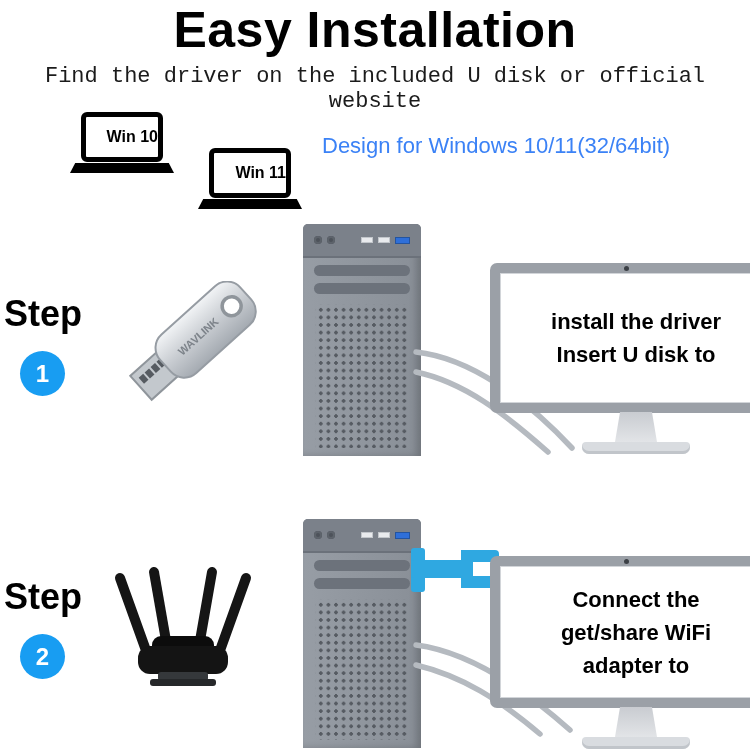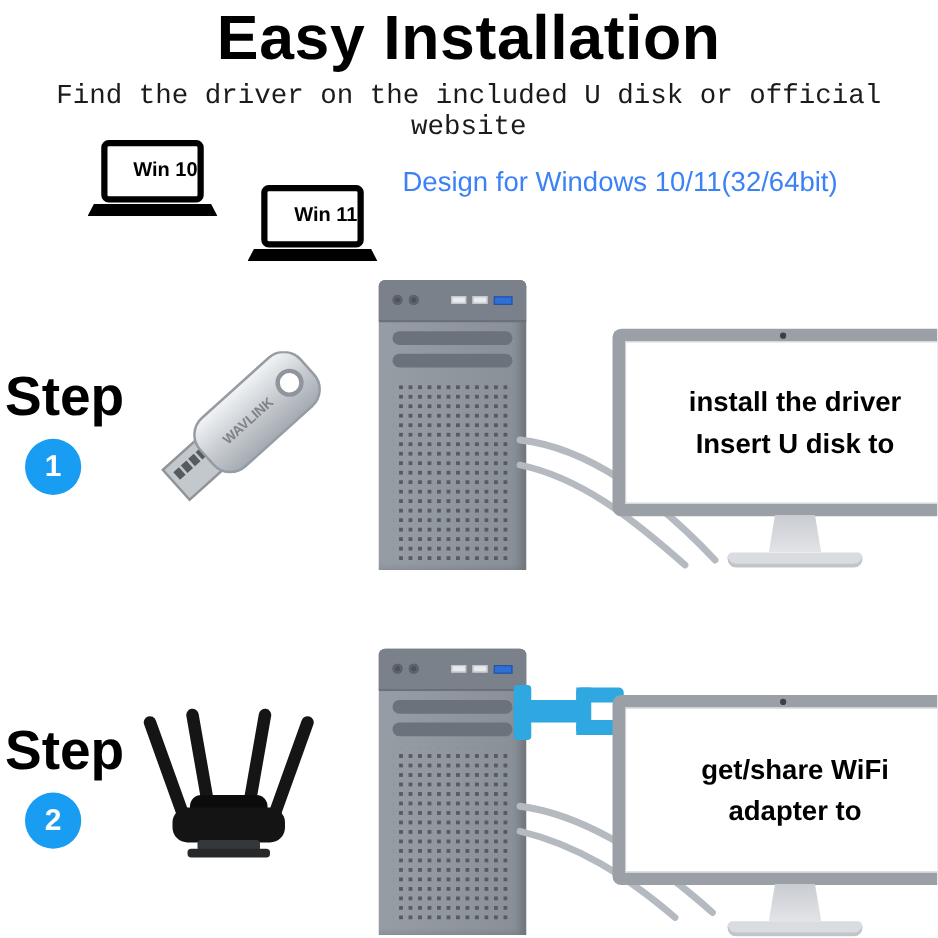--- a/index.html
+++ b/index.html
@@ -18,21 +18,21 @@
   .laptop1 { left:70px; top:112px; }
   .laptop2 { left:198px; top:124px;margin-top:24px; }
   .laptop-screen { margin:0 auto; width:82px; height:50px; border:5px solid #000;
                    border-radius:6px; background:#fff; display:flex; align-items:center;
                    justify-content:flex-end; font-weight:700; font-size:16px; }
   .laptop-base { margin:1px auto 0; width:104px; height:10px; background:#000;
                  clip-path:polygon(5% 0, 95% 0, 100% 100%, 0 100%); }
   .compat-note { position:absolute; left:322px; top:133px; font-size:22px; color:#3b82f6; }
 
   
-  .step-label { position:absolute; left:4px; font-size:44px; font-weight:700; }
+  .step-label { position:absolute; left:4px; font-size:36px; font-weight:700; }
   .step-label.s1 { top:293px; }
   .step-label.s2 { top:576px; }
   .step-badge { position:absolute; left:20px; width:45px; height:45px; border-radius:50%;
                 background:#189df2; color:#fff; display:flex; align-items:center;
                 justify-content:center; font-size:24px; font-weight:700; }
   .step-badge.s1 { top:351px; }
   .step-badge.s2 { top:634px; }
 
   
   .usb-drive { position:absolute; left:118px; top:281px; }
@@ -197,20 +197,21 @@
 
   <svg class="cables c2" width="220" height="130" viewBox="400 625 220 130">
     <path d="M 416 645 C 470 652 525 690 570 730" fill="none" stroke="#b5bac0" stroke-width="5.5" stroke-linecap="round"></path>
     <path d="M 416 665 C 462 676 500 700 540 734" fill="none" stroke="#b5bac0" stroke-width="5.5" stroke-linecap="round"></path>
   </svg>
 
   <div class="monitor m2">
     <div class="monitor-bezel">
       <div class="monitor-camera"></div>
       <div class="monitor-screen">
+        <div>Connect the</div>
         <div>get/share WiFi</div>
         <div>adapter to</div>
       </div>
     </div>
     <div class="monitor-neck"></div>
     <div class="monitor-base"></div>
   </div>
 
 </div>
 

